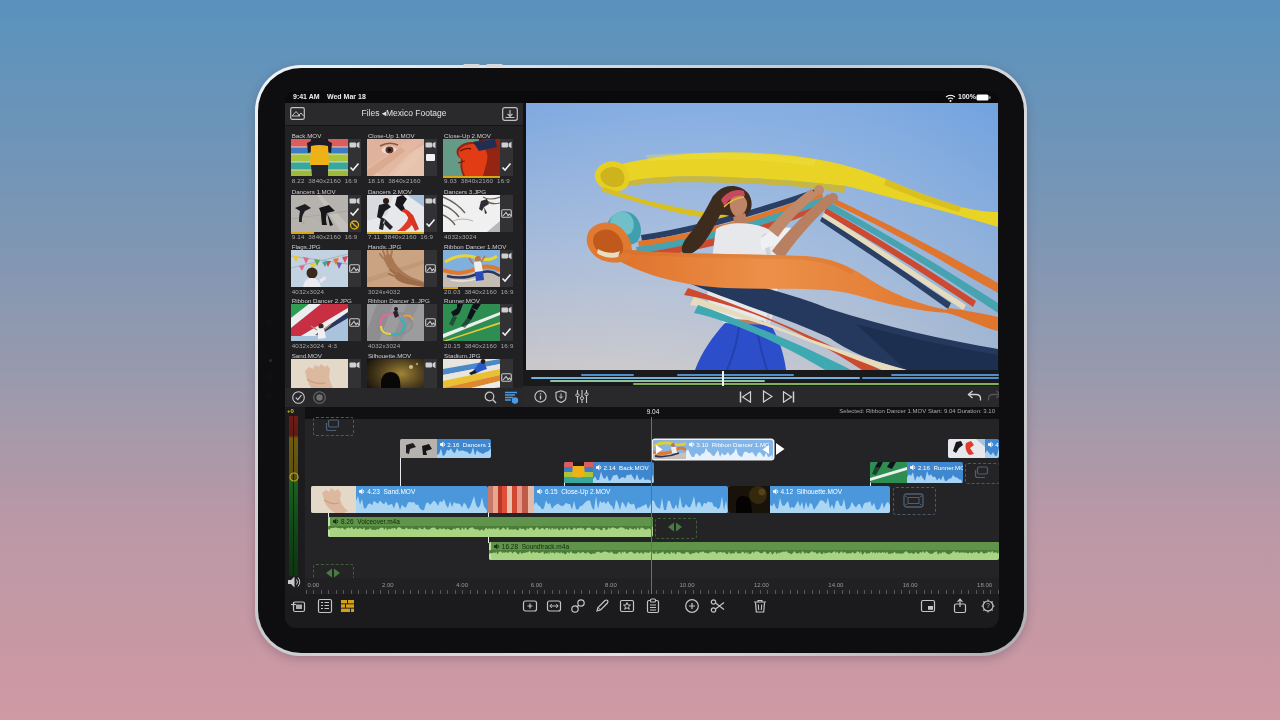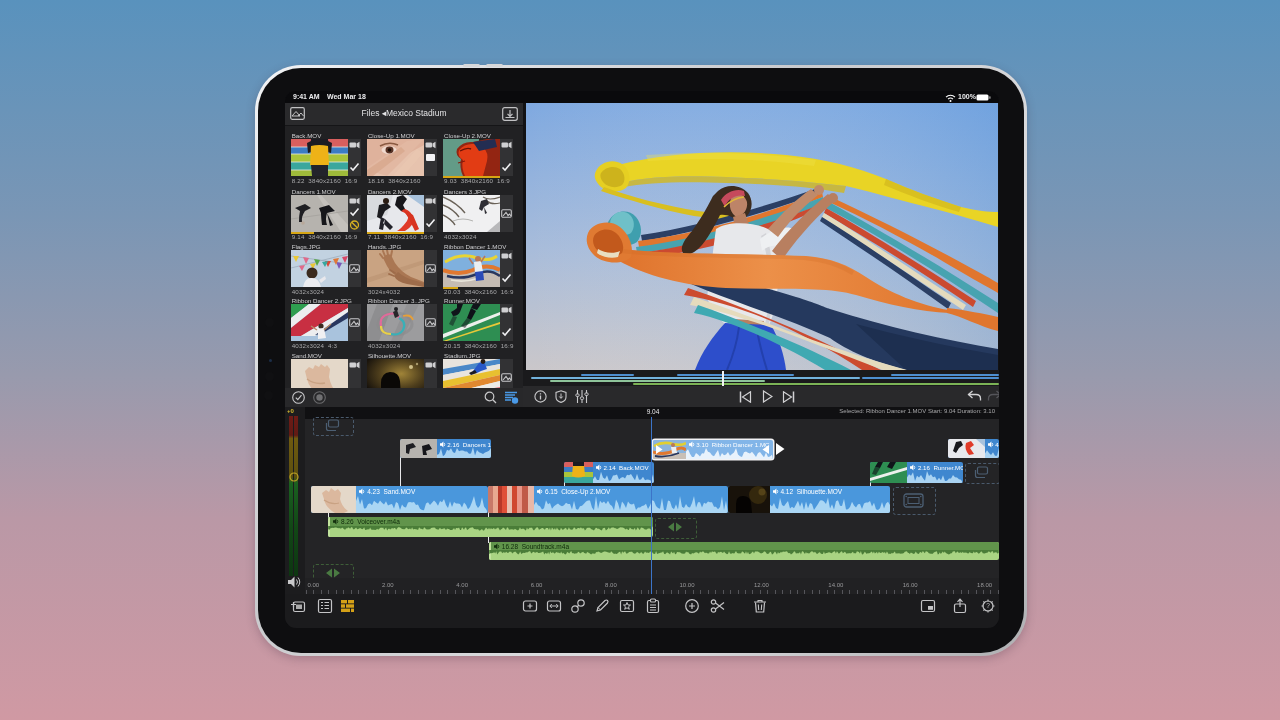--- a/index.html
+++ b/index.html
@@ -60,21 +60,21 @@
         <rect x="13.3" y="2.2" width="1.2" height="2.6" rx="0.6" fill="#fff" opacity="0.7"></rect>
       </svg>
   </div>
   <div class="abs" id="panel"></div>
   <div class="abs" id="panelhead">
     <svg class="abs" style="left:5px;top:4px;" width="15" height="13" viewBox="0 0 15 13">
         <rect x="0.7" y="0.7" width="13.6" height="11.6" rx="1.5" fill="none" stroke="#c2c2c4" stroke-width="1.2"></rect>
         <path d="M2 9 L6 4.5 L10 9 Z" fill="none" stroke="#c2c2c4" stroke-width="1"></path>
         <path d="M8 9 L11 6 L13.5 9" fill="none" stroke="#c2c2c4" stroke-width="1"></path>
       </svg>
-    <div class="abs" style="left:0;top:5px;width:238px;text-align:center;color:#e3e3e5;font-size:8.5px;">Files ◂Mexico Stadium</div>
+    <div class="abs" style="left:0;top:5px;width:238px;text-align:center;color:#e3e3e5;font-size:8.5px;">Files ◂Mexico Footage</div>
     <svg class="abs" style="left:217px;top:4px;" width="16" height="14" viewBox="0 0 16 14">
         <rect x="0.7" y="0.7" width="14.6" height="12.6" rx="2" fill="none" stroke="#c2c2c4" stroke-width="1.2"></rect>
         <path d="M8 3 L8 9 M5.5 6.8 L8 9.4 L10.5 6.8" fill="none" stroke="#c2c2c4" stroke-width="1.2"></path>
         <path d="M3.5 10.5 L12.5 10.5" stroke="#c2c2c4" stroke-width="1.2"></path>
       </svg>
   </div>
   <div class="abs" id="paneltool">
     <svg class="abs" style="left:7px;top:3px;" width="13" height="13" viewBox="0 0 13 13">
         <circle cx="6.5" cy="6.5" r="5.8" fill="none" stroke="#c8c8ca" stroke-width="1.1"></circle>
         <path d="M3.8 6.6 L5.8 8.6 L9.5 4.2" fill="none" stroke="#c8c8ca" stroke-width="1.2"></path>

